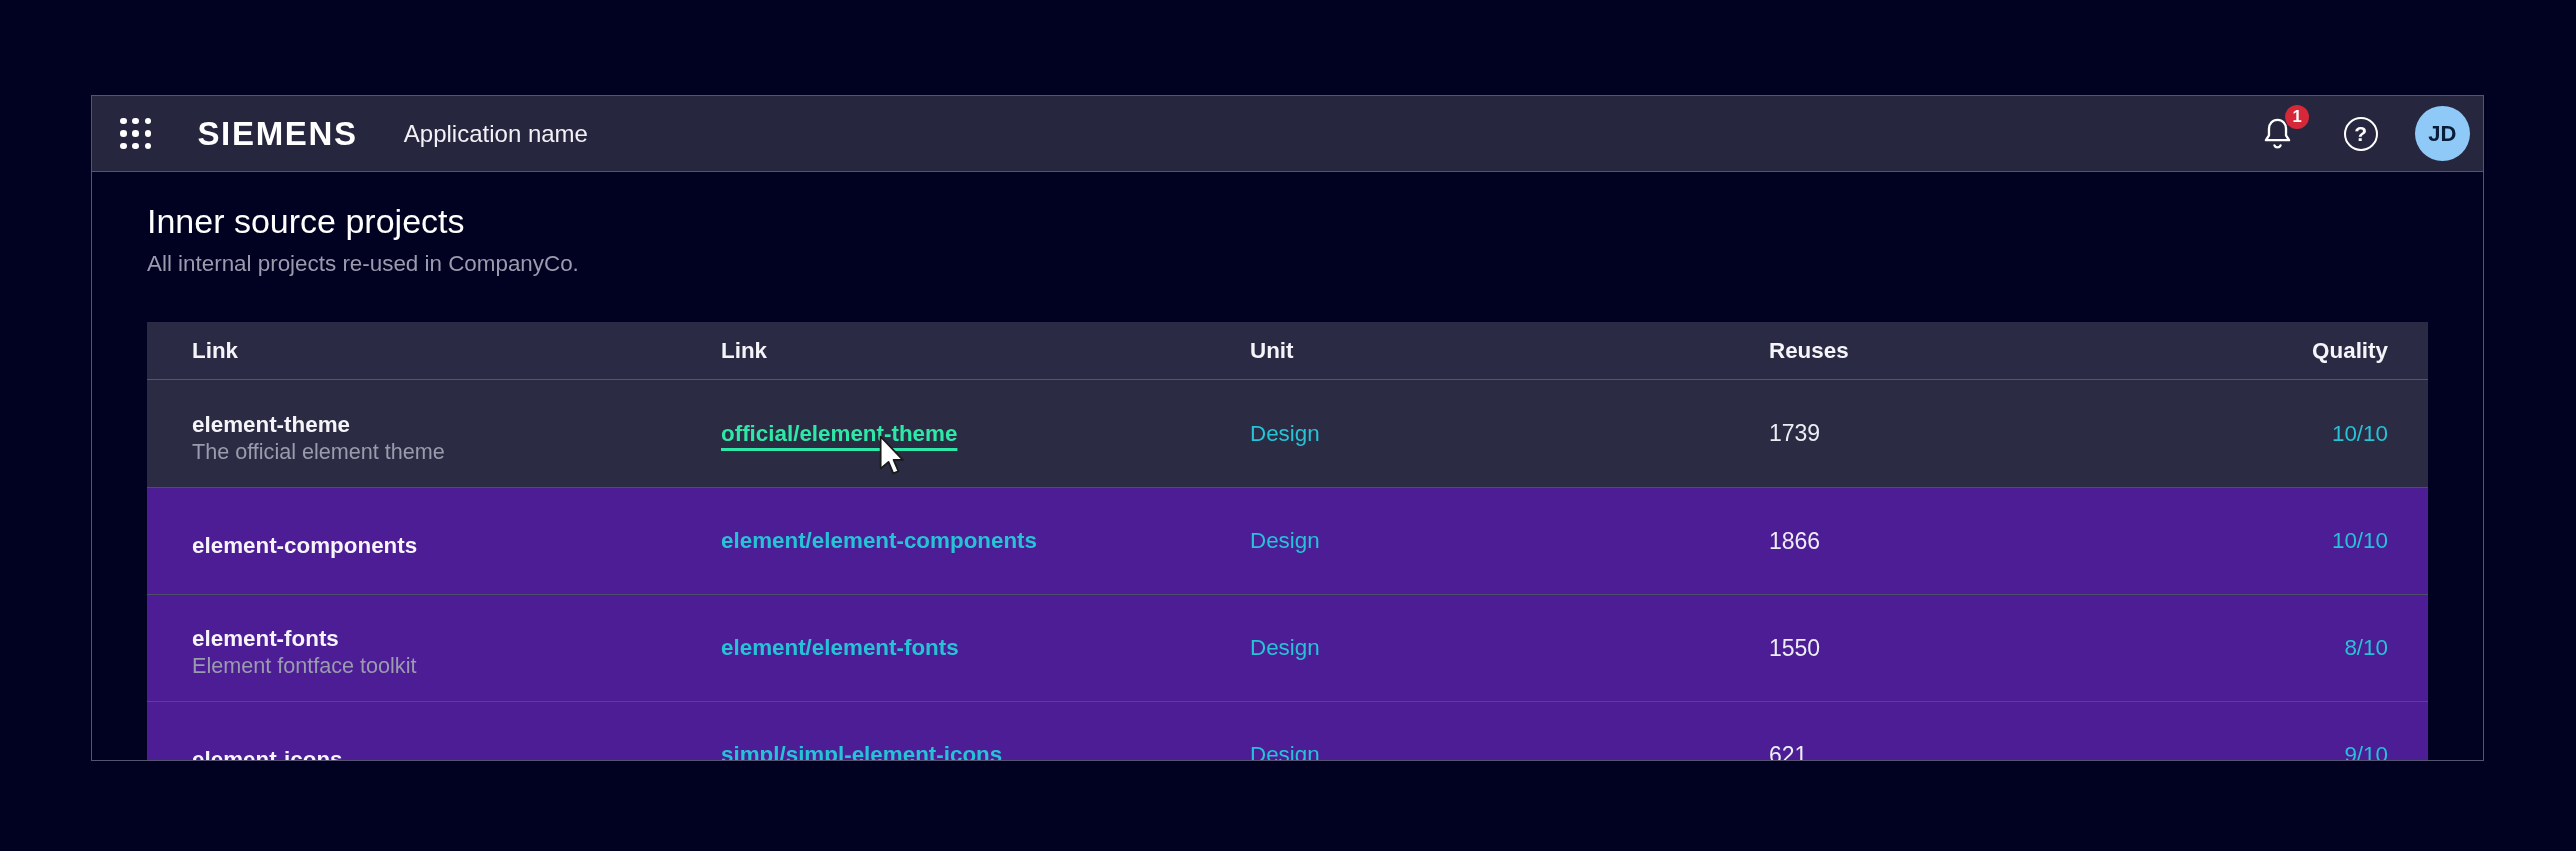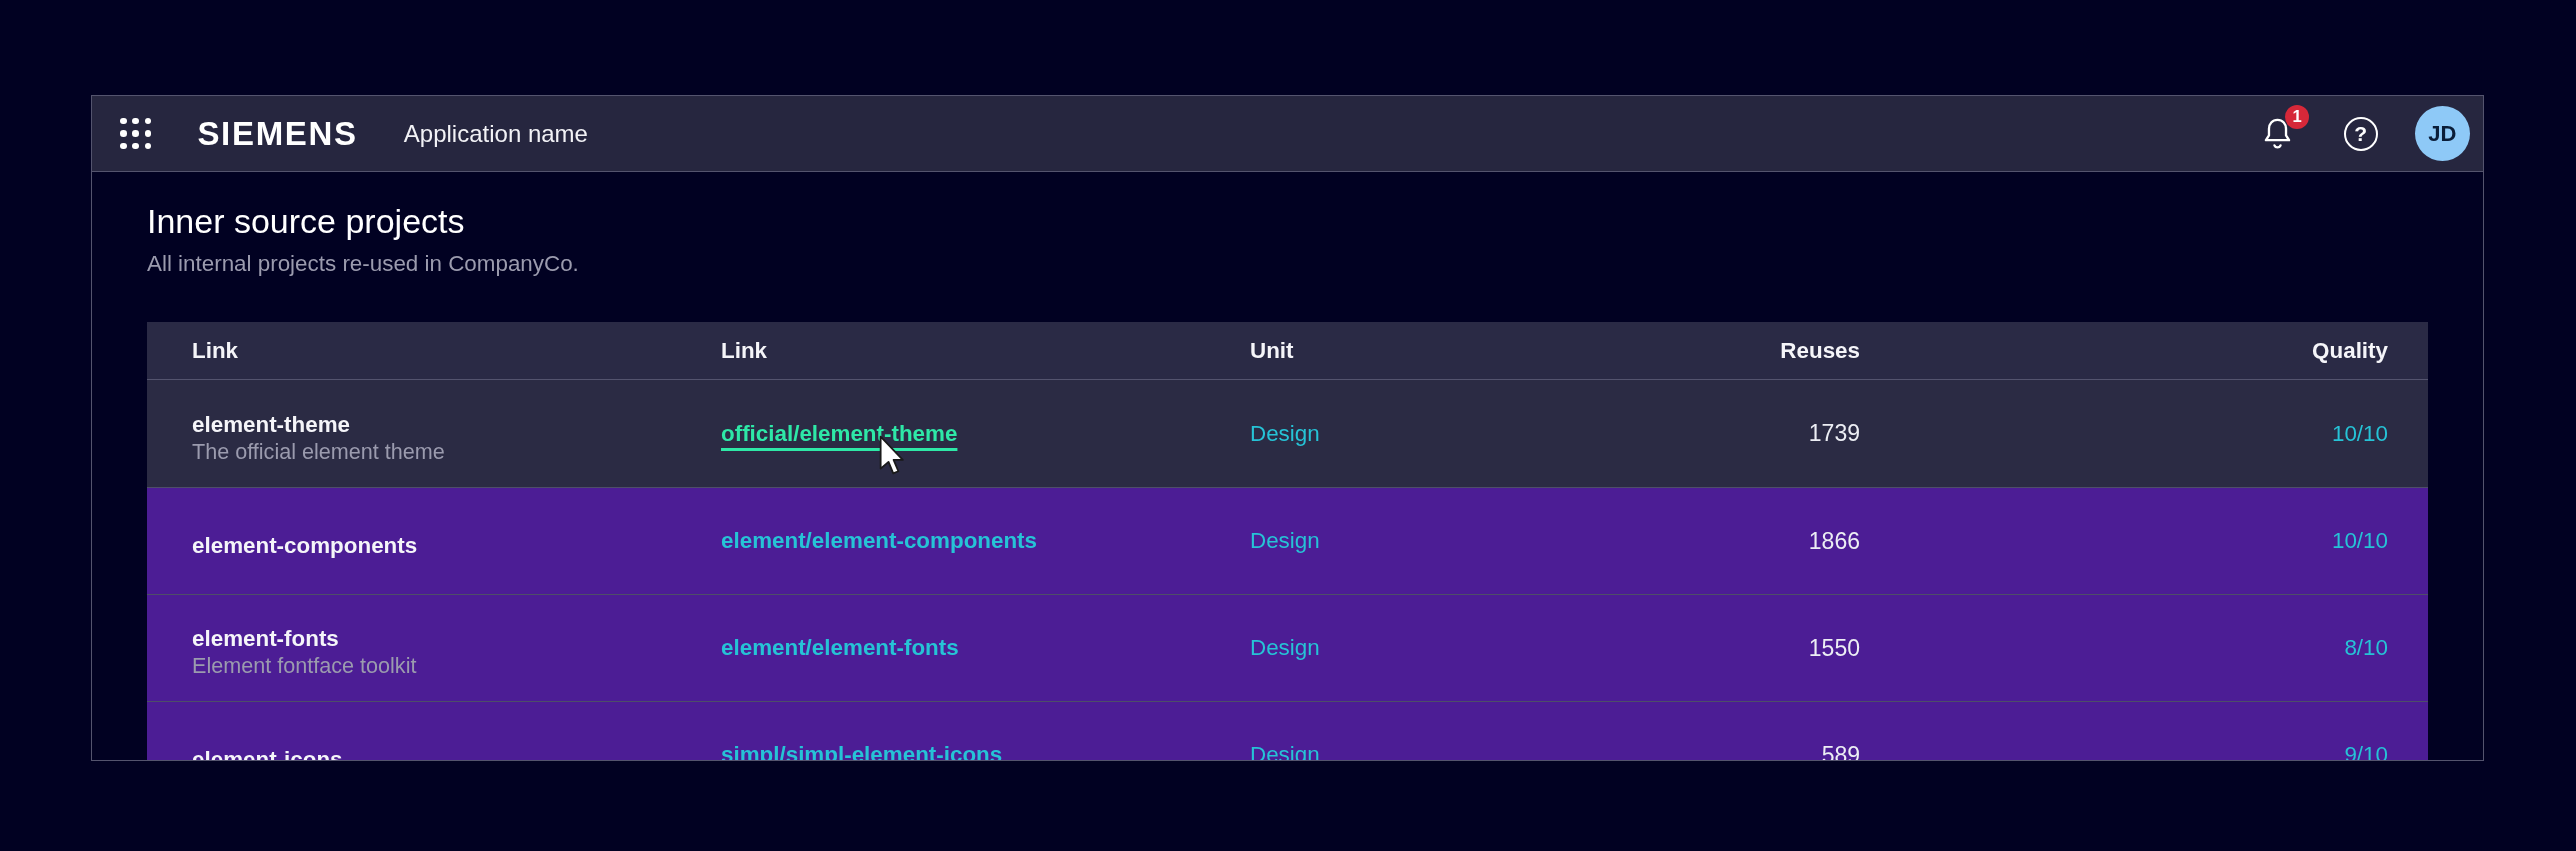--- a/index.html
+++ b/index.html
@@ -46,21 +46,21 @@
   .trow {
     display:grid; grid-template-columns:529px 529px 564px 116px auto;
     align-items:center;
   }
   .thead { height:58px; background:#2a2a45; border-bottom:1.7px solid #54546e; }
   .thead .cell { font-size:22.4px; font-weight:700; color:#f5f5f9; }
   .rrow { height:107px; background:#4c1d95; }
   .rrow + .rrow { border-top:1.7px solid #4e4e68; }
   .rrow.hovered { background:#2b2b44; }
   .cell { padding-left:45px; }
-  .cell.c4 { padding-left:0; padding-right:25px; text-align:right; }
+  .cell.c4 { padding-left:0; padding-right:25px; }
   .cell.c5 { padding-left:0; padding-right:40px; text-align:right; }
   .name { font-size:22.4px; font-weight:700; color:#f5f5f9; line-height:27px; margin-top:8.3px; }
   .desc { font-size:21.6px; font-weight:400; color:#9b9bae; line-height:27px; }
   .link { font-size:22.4px; font-weight:700; color:#26c3d6; text-decoration:none; cursor:pointer; }
   .link.hovering {
     color:#2ee8a7; text-decoration:underline;
     text-decoration-thickness:2.5px; text-underline-offset:6.6px;
   }
   .unit { font-size:22.4px; font-weight:400; color:#26c3d6; cursor:pointer; }
   .reuses { font-size:23px; color:#eceef4; }
@@ -150,21 +150,21 @@
           <div class="cell c5"><span class="quality">8/10</span></div>
         </div>
 
         <div class="trow rrow">
           <div class="cell c1">
             <div class="name">element-icons</div>
             <div class="desc"></div>
           </div>
           <div class="cell c2"><a class="link">simpl/simpl-element-icons</a></div>
           <div class="cell c3"><span class="unit">Design</span></div>
-          <div class="cell c4 reuses">589</div>
+          <div class="cell c4 reuses">621</div>
           <div class="cell c5"><span class="quality">9/10</span></div>
         </div>
       </div>
     </div>
   </div>
 
   <svg class="cursor" width="26.6" height="41" viewBox="0 0 16 25">
     <path d="M1.5 1 L1.5 20.5 L6.3 16.4 L9.2 23.4 L12.3 22.1 L9.4 15.2 L15 15.2 Z" fill="#ffffff" stroke="#1a1a1a" stroke-width="1.1" stroke-linejoin="round"></path>
   </svg>
 </div>

